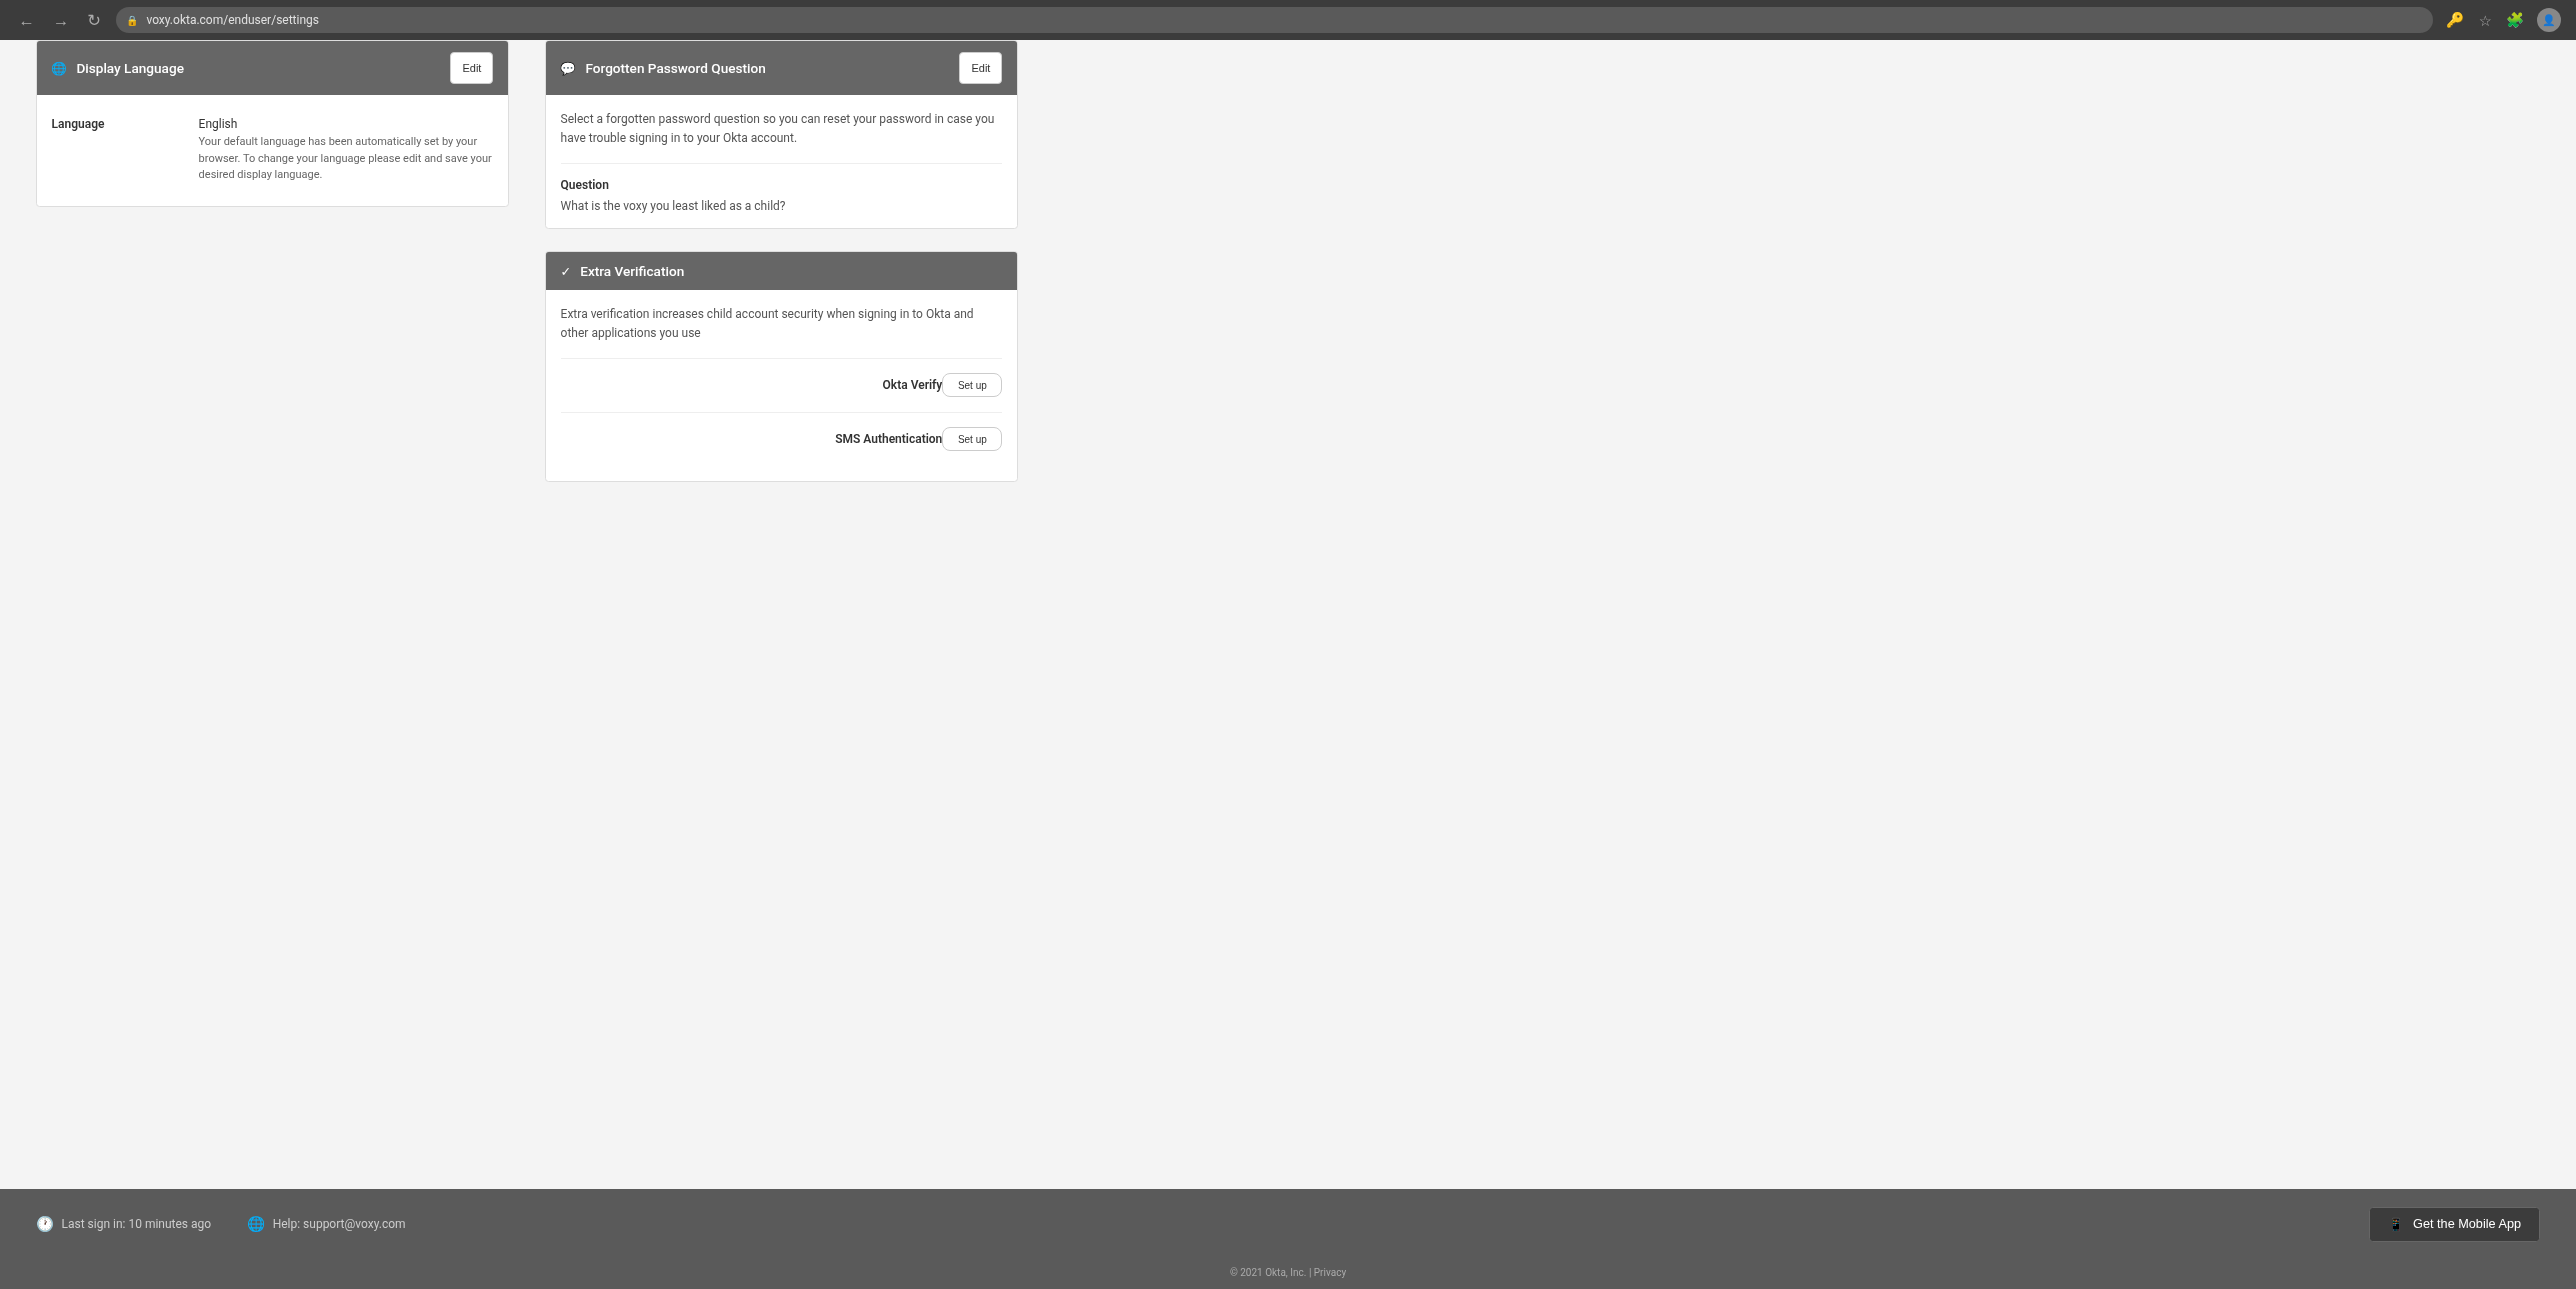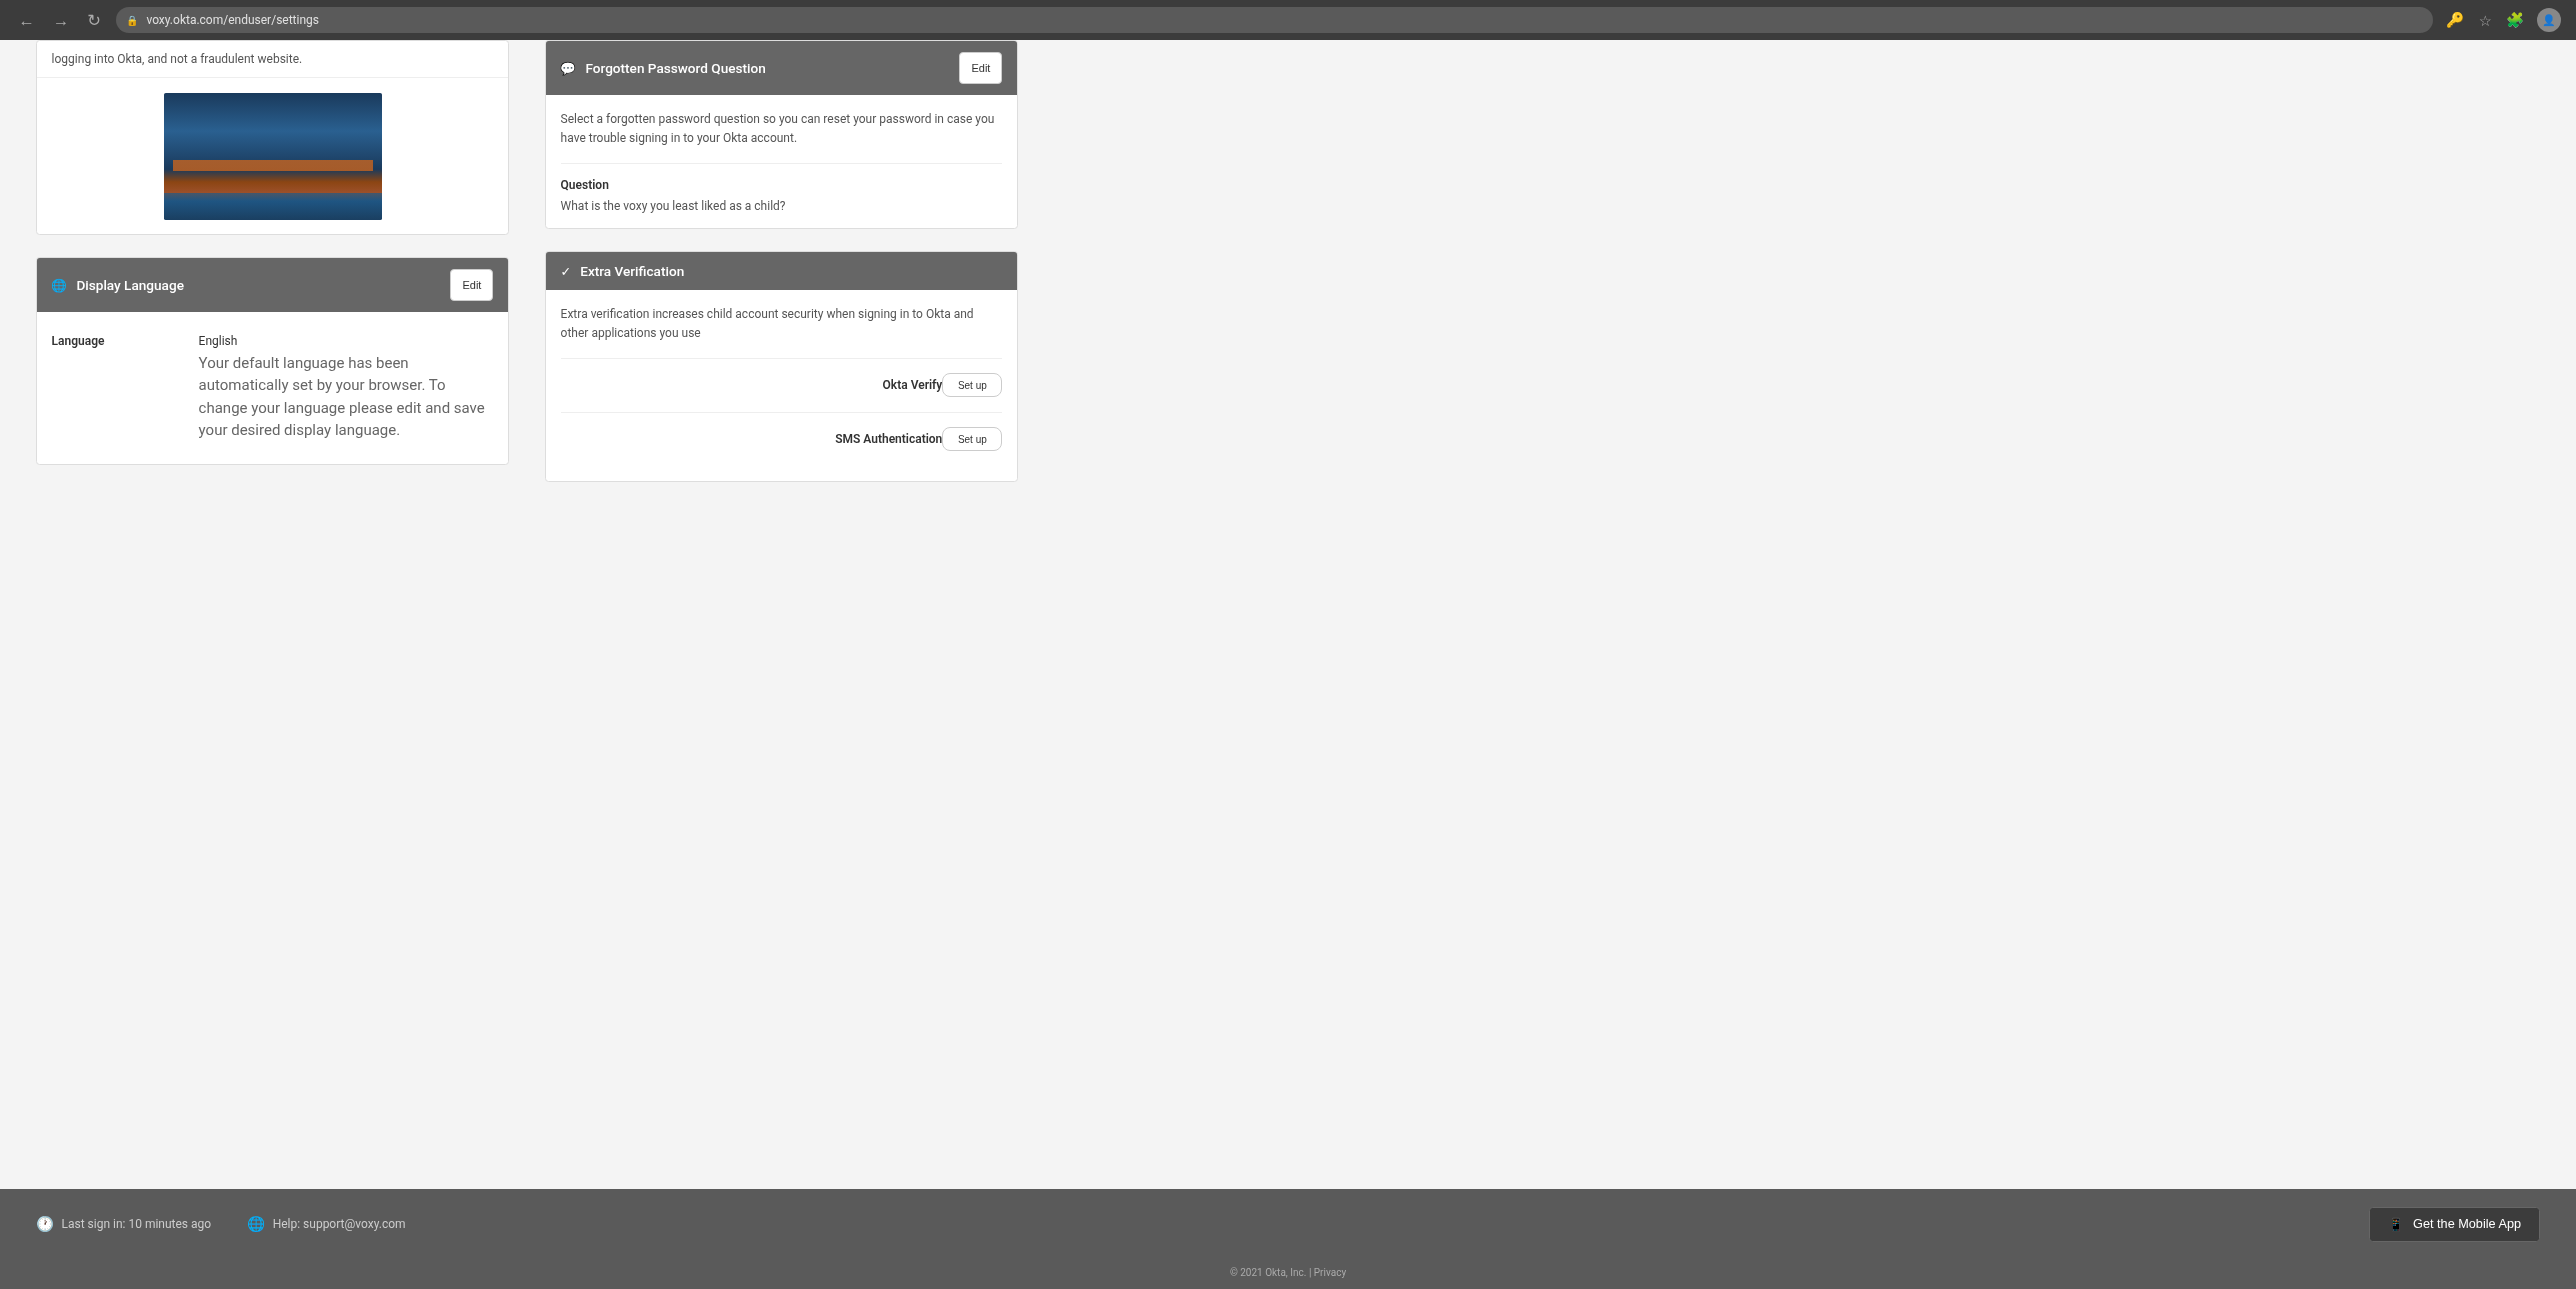--- a/index.html
+++ b/index.html
@@ -197,21 +197,21 @@
       min-width: 91px;
       color: #333;
     }
 
     .language-value {
       font-size: 12px;
       color: #333;
     }
 
     .language-hint {
-      font-size: 15px;
+      font-size: 11px;
       color: #666;
       margin-top: 3.6px;
       line-height: 1.5;
     }
 
     
     .forgotten-pw-header {
       background: #666;
       color: #fff;
       padding: 11px 14.6px;
@@ -376,26 +376,20 @@
     <button class="browser-action-btn">☆</button>
     <button class="browser-action-btn">🧩</button>
     <div class="user-avatar">👤</div>
   </div>
 </div>
 
 <div class="page-content">
 
   <div class="left-column">
 
-    <div class="partial-card">
-      <div class="partial-card-top">logging into Okta, and not a fraudulent website.</div>
-      <div class="bridge-image-container">
-        <div class="bridge-image"></div>
-      </div>
-    </div>
 
     <div class="section-card">
       <div class="section-header">
         <div class="section-header-left">
           <span class="section-header-icon">🌐</span>
           <span>Display Language</span>
         </div>
         <button class="edit-btn">Edit</button>
       </div>
       <div class="section-body">

